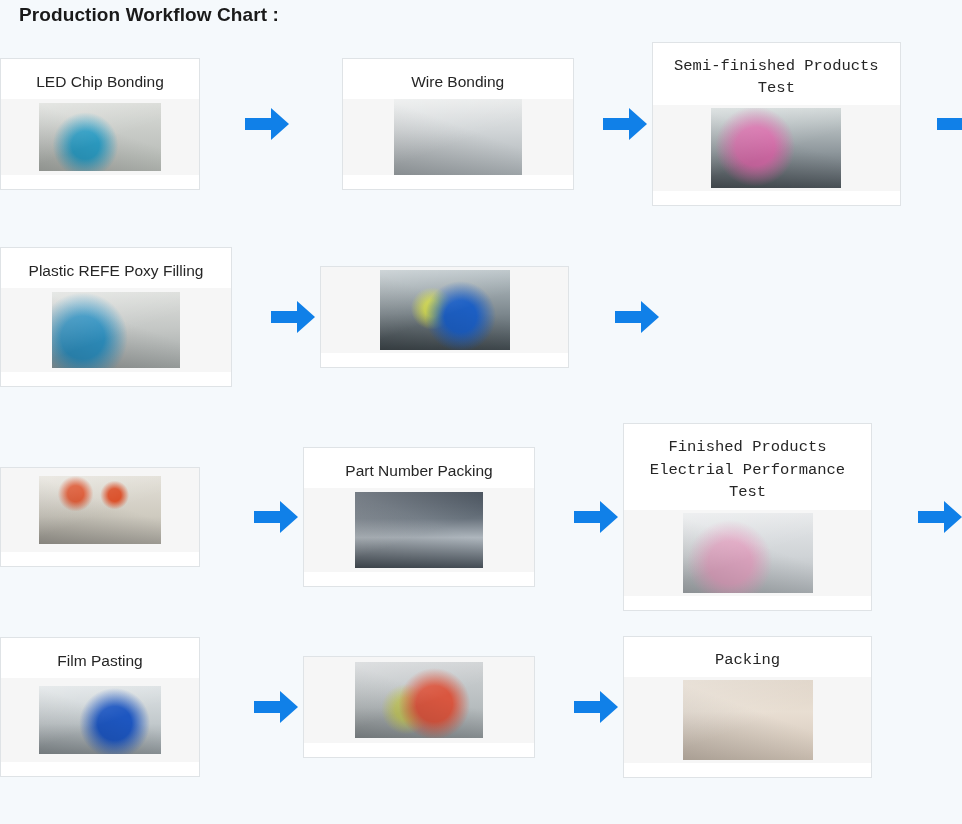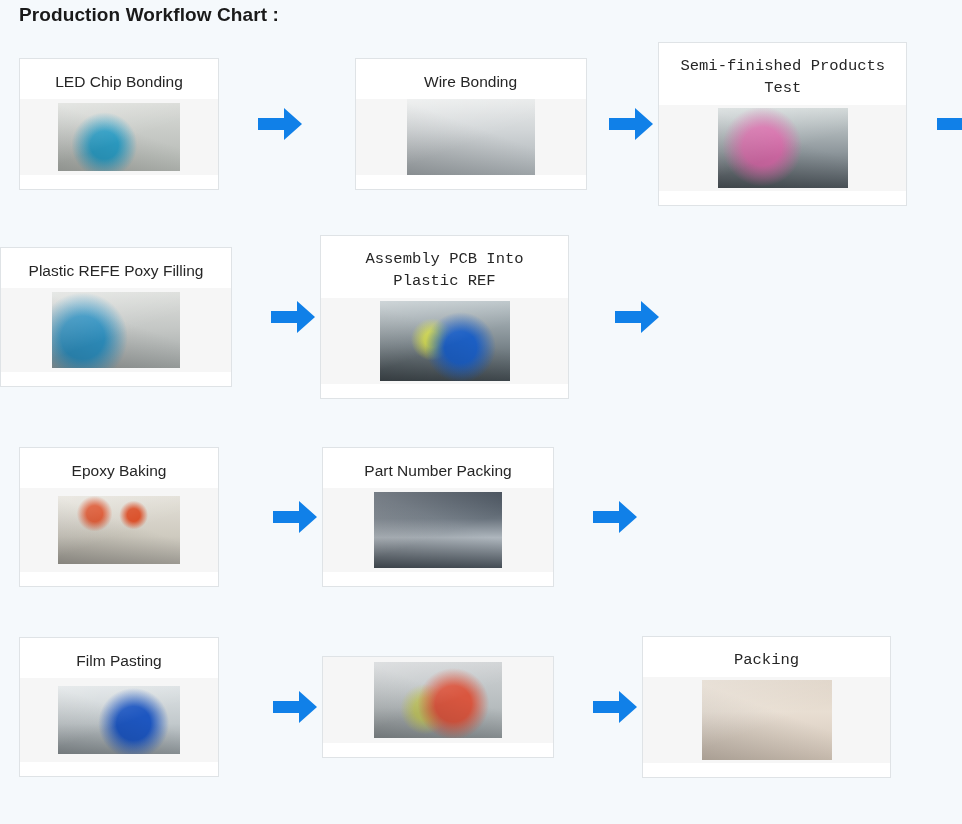--- a/index.html
+++ b/index.html
@@ -44,21 +44,21 @@
     align-items: flex-start;
     margin-bottom: 0;
   }
 
   
   .col {
     position: relative;
     display: flex;
     align-items: center;
   }
-  .col-1 { width: 303px; padding-left: 19px; }
+  .col-1 { width: 303px; }
   .col-2 { width: 320px; }
   .col-3 { width: 320px; font-family: Liberation Mono, monospace; }
 
   
   .card {
     background: #ffffff;
     border: 1px solid #dfe3e6;
     box-sizing: border-box;
     display: flex;
     flex-direction: column;
@@ -254,38 +254,36 @@
         <div class="arrow-gap"></div>
         <div class="arrow">
           <svg width="48" height="40" viewBox="0 0 48 40" aria-hidden="true">
             <path d="M2 14 L28 14 L28 4 L46 20 L28 36 L28 26 L2 26 Z" fill="#1080e8"></path>
           </svg>
         </div>
       </div>
 
       <div class="col col-3" style="height:200px;">
         <div class="card card-w3">
-          <div class="card-title">Assembly PCB Into Plastic REF</div>
           <div class="card-imgwrap h3">
             <div class="photo p-sz-c sc-assembly"></div>
           </div>
         </div>
         <div class="arrow-gap"></div>
         <div class="arrow" style="margin-right:-24px;">
           <svg width="48" height="40" viewBox="0 0 48 40" aria-hidden="true">
             <path d="M2 14 L28 14 L28 4 L46 20 L28 36 L28 26 L2 26 Z" fill="#1080e8"></path>
           </svg>
         </div>
       </div>
     </div>
 
     <div class="flow-row" style="height:195px;">
       <div class="col col-1" style="height:190px;">
         <div class="card card-w1">
-          <div class="card-title">Epoxy Baking</div>
           <div class="card-imgwrap h2">
             <div class="photo p-sz-a sc-baking"></div>
           </div>
         </div>
         <div class="arrow-gap"></div>
         <div class="arrow">
           <svg width="48" height="40" viewBox="0 0 48 40" aria-hidden="true">
             <path d="M2 14 L28 14 L28 4 L46 20 L28 36 L28 26 L2 26 Z" fill="#1080e8"></path>
           </svg>
         </div>
@@ -299,20 +297,34 @@
           </div>
         </div>
         <div class="arrow-gap"></div>
         <div class="arrow">
           <svg width="48" height="40" viewBox="0 0 48 40" aria-hidden="true">
             <path d="M2 14 L28 14 L28 4 L46 20 L28 36 L28 26 L2 26 Z" fill="#1080e8"></path>
           </svg>
         </div>
       </div>
 
+      <div class="col col-3" style="height:190px;">
+        <div class="card card-w3">
+          <div class="card-title">Finished Products Electrial Performance Test</div>
+          <div class="card-imgwrap h3">
+            <div class="photo p-sz-c sc-electrical"></div>
+          </div>
+        </div>
+        <div class="arrow-gap"></div>
+        <div class="arrow" style="margin-right:-24px;">
+          <svg width="48" height="40" viewBox="0 0 48 40" aria-hidden="true">
+            <path d="M2 14 L28 14 L28 4 L46 20 L28 36 L28 26 L2 26 Z" fill="#1080e8"></path>
+          </svg>
+        </div>
+      </div>
     </div>
 
     <div class="flow-row" style="height:186px;">
       <div class="col col-1" style="height:180px;">
         <div class="card card-w1">
           <div class="card-title">Film Pasting</div>
           <div class="card-imgwrap h2">
             <div class="photo p-sz-a sc-film"></div>
           </div>
         </div>

